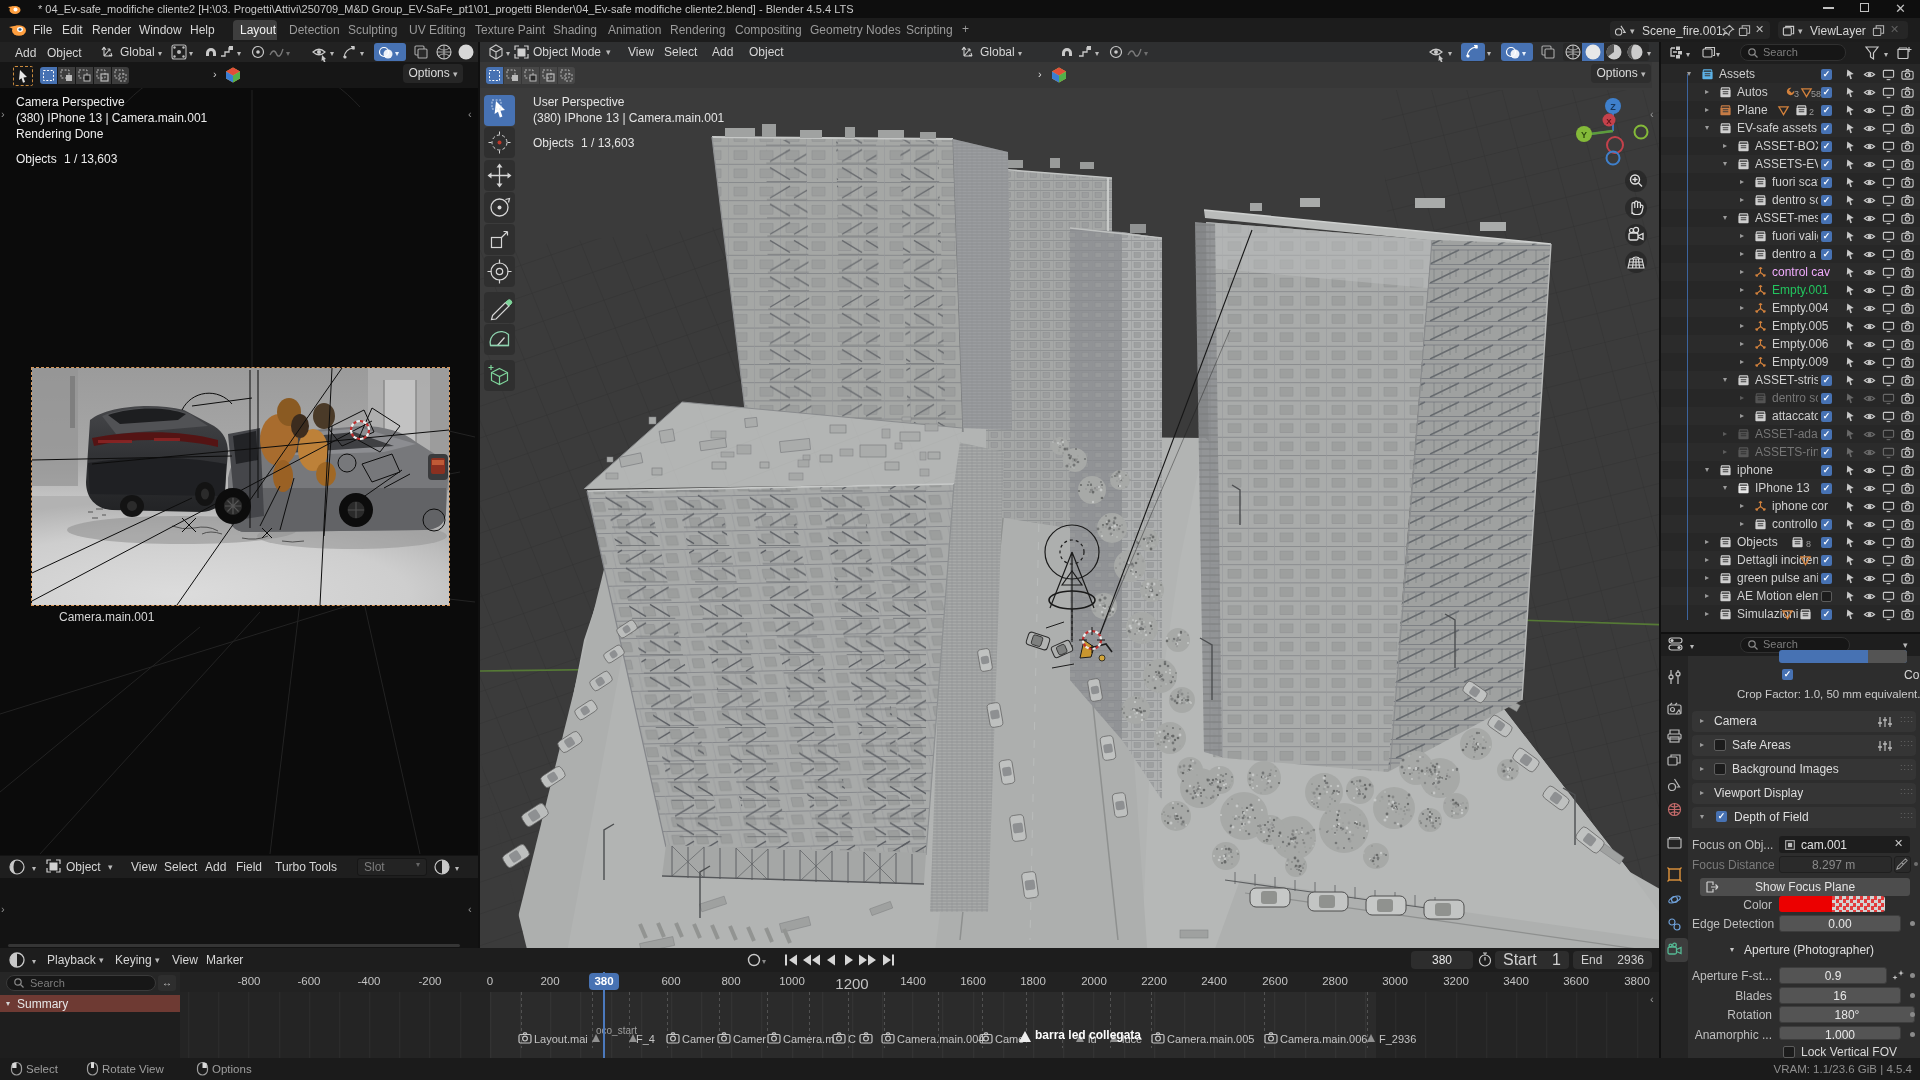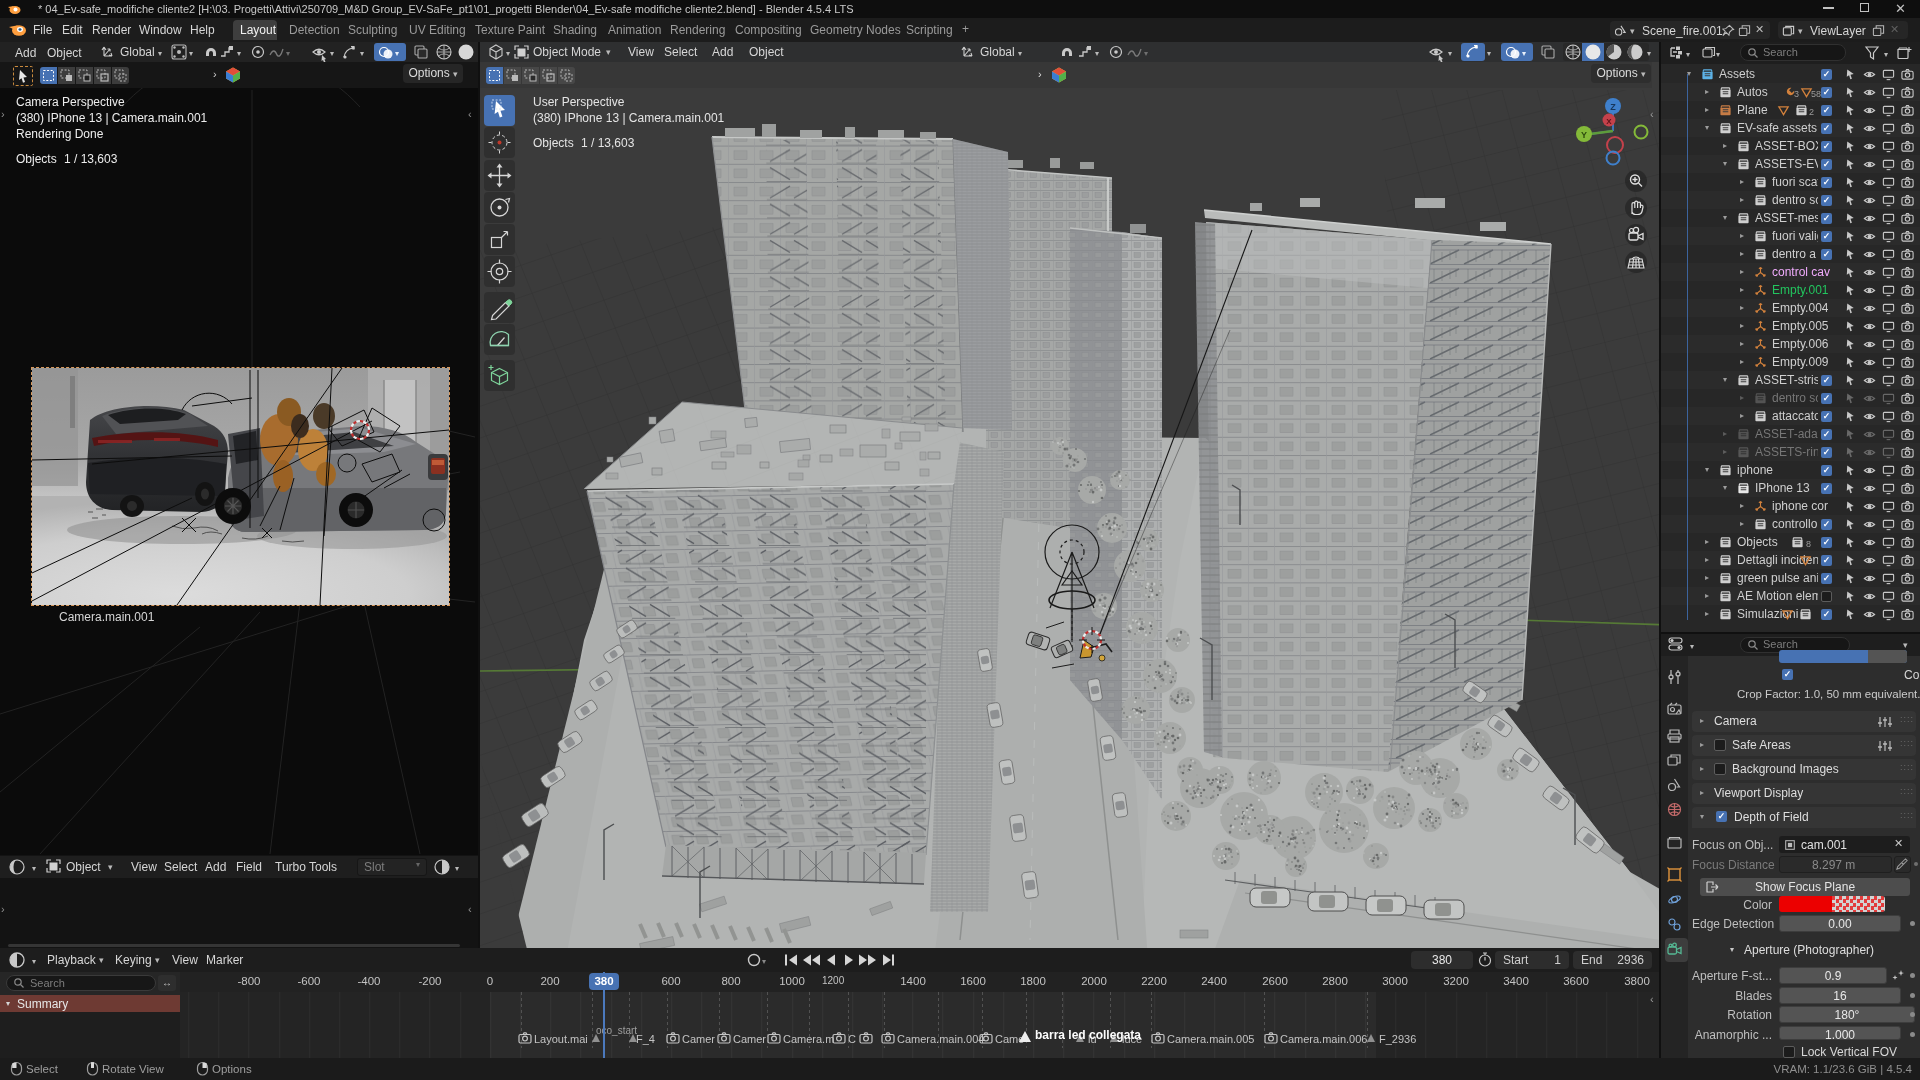--- a/index.html
+++ b/index.html
@@ -3037,38 +3037,38 @@
 <path d="M100 4.5 l8 5.5 l-8 5.5 Z"></path>
 <path d="M114 4.5 l8 5.5 l-8 5.5 Z M123 4.5 l8 5.5 l-8 5.5 Z"></path>
 <path d="M138 4.5 l8 5.5 l-8 5.5 Z M147 4.5 v11 h2 v-11 Z"></path>
 </g>
 </svg>
 <div class="a pill" style="left:1411px;top:951px;width:62px;height:18px;color:#e8e8e8;font-size:12px;text-align:center;line-height:18px">380</div>
 <svg class="a" width="14" height="15" style="left:1478px;top:952px" viewBox="0 0 14 15">
       <circle cx="7" cy="8.5" r="5.5" fill="none" stroke="#c9c9c9" stroke-width="1.2"></circle>
       <path d="M7 8.5 V5 M5 1 h4 M7 1 v2" stroke="#c9c9c9" stroke-width="1.2"></path>
     </svg>
-<div class="a pill" style="left:1495px;top:951px;width:74px;height:18px;color:#cfcfcf;font-size:12px;line-height:18px"><span style="margin-left:8px">Start</span><span style="float:right;margin-right:8px">1</span></div>
+<div class="a pill" style="left:1495px;top:951px;width:74px;height:18px;color:#cfcfcf;font-size:16px;line-height:18px"><span style="margin-left:8px">Start</span><span style="float:right;margin-right:8px">1</span></div>
 <div class="a pill" style="left:1573px;top:951px;width:79px;height:18px;color:#cfcfcf;font-size:12px;line-height:18px"><span style="margin-left:8px">End</span><span style="float:right;margin-right:8px">2936</span></div>
 
 <div class="a" style="left:180px;top:972px;width:1479px;height:20px;background:#222222"></div>
 <div class="a" style="left:180px;top:992px;width:1479px;height:66px;background:#2b2b2b;background-image:repeating-linear-gradient(to right,#353535 0 1px,transparent 1px 30.18px);background-position:8.2px 0"></div>
 <div class="a" style="left:180px;top:992px;width:310px;height:66px;background:rgba(0,0,0,0.14)"></div>
 <div class="a" style="left:1376px;top:992px;width:283px;height:66px;background:rgba(0,0,0,0.14)"></div>
 <div id="rulnum">
       <div class="a" style="left:219px;top:975px;width:60px;text-align:center;color:#c3c3c3;font-size:11.5px">-800</div>
       <div class="a" style="left:279px;top:975px;width:60px;text-align:center;color:#c3c3c3;font-size:11.5px">-600</div>
       <div class="a" style="left:339px;top:975px;width:60px;text-align:center;color:#c3c3c3;font-size:11.5px">-400</div>
       <div class="a" style="left:400px;top:975px;width:60px;text-align:center;color:#c3c3c3;font-size:11.5px">-200</div>
       <div class="a" style="left:460px;top:975px;width:60px;text-align:center;color:#c3c3c3;font-size:11.5px">0</div>
       <div class="a" style="left:520px;top:975px;width:60px;text-align:center;color:#c3c3c3;font-size:11.5px">200</div>
       <div class="a" style="left:641px;top:975px;width:60px;text-align:center;color:#c3c3c3;font-size:11.5px">600</div>
       <div class="a" style="left:701px;top:975px;width:60px;text-align:center;color:#c3c3c3;font-size:11.5px">800</div>
       <div class="a" style="left:762px;top:975px;width:60px;text-align:center;color:#c3c3c3;font-size:11.5px">1000</div>
-      <div class="a" style="left:822px;top:975px;width:60px;color:#c3c3c3;font-size:10px">1200</div>
+      <div class="a" style="left:822px;top:975px;width:60px;text-align:center;color:#c3c3c3;font-size:15px">1200</div>
       <div class="a" style="left:883px;top:975px;width:60px;text-align:center;color:#c3c3c3;font-size:11.5px">1400</div>
       <div class="a" style="left:943px;top:975px;width:60px;text-align:center;color:#c3c3c3;font-size:11.5px">1600</div>
       <div class="a" style="left:1003px;top:975px;width:60px;text-align:center;color:#c3c3c3;font-size:11.5px">1800</div>
       <div class="a" style="left:1064px;top:975px;width:60px;text-align:center;color:#c3c3c3;font-size:11.5px">2000</div>
       <div class="a" style="left:1124px;top:975px;width:60px;text-align:center;color:#c3c3c3;font-size:11.5px">2200</div>
       <div class="a" style="left:1184px;top:975px;width:60px;text-align:center;color:#c3c3c3;font-size:11.5px">2400</div>
       <div class="a" style="left:1245px;top:975px;width:60px;text-align:center;color:#c3c3c3;font-size:11.5px">2600</div>
       <div class="a" style="left:1305px;top:975px;width:60px;text-align:center;color:#c3c3c3;font-size:11.5px">2800</div>
       <div class="a" style="left:1365px;top:975px;width:60px;text-align:center;color:#c3c3c3;font-size:11.5px">3000</div>
       <div class="a" style="left:1426px;top:975px;width:60px;text-align:center;color:#c3c3c3;font-size:11.5px">3200</div>

